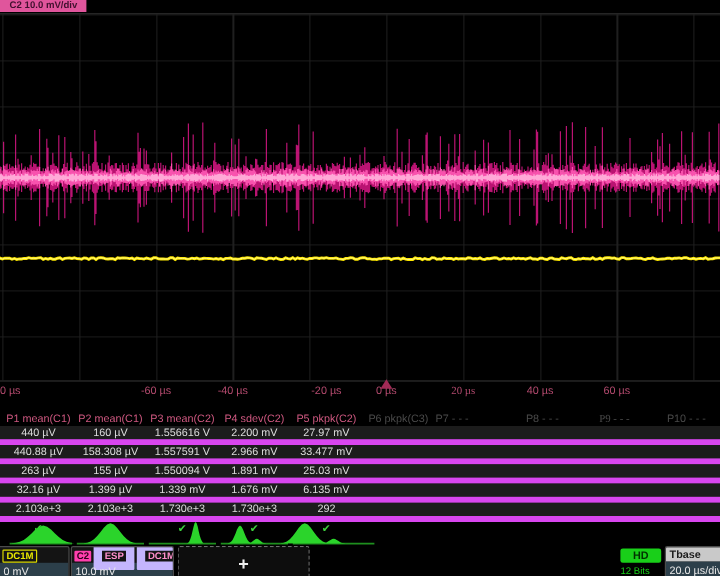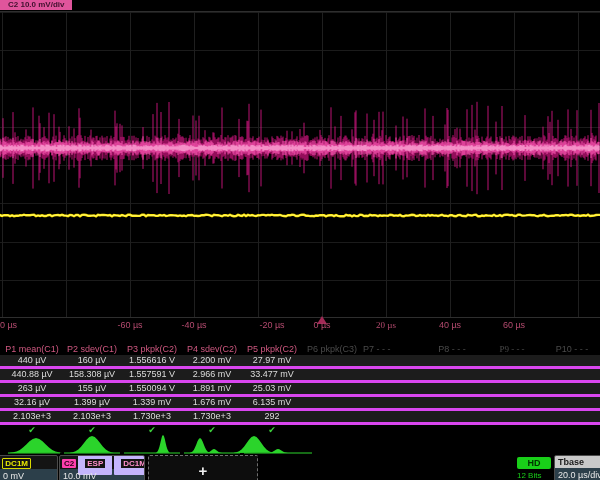--- a/index.html
+++ b/index.html
@@ -19,21 +19,21 @@
   
   .trig{position:absolute;left:317px;top:316px;width:0;height:0;
         border-left:5px solid transparent;border-right:5px solid transparent;
         border-bottom:8px solid #a22a56;}
   
   #timeaxis{position:absolute;left:0;top:320px;width:600px;height:12px;}
   .tlab{position:absolute;top:0;transform:translateX(-50%);font-size:9px;color:#b34a6e;white-space:nowrap;}
   
   #mtable{position:absolute;left:0;top:343px;width:600px;}
   .mrow{display:flex;padding-left:3px;height:11px;line-height:11px;}
-  .mrow.stripe{background:#1c1c1c;border-bottom:3px solid #d946ef;box-sizing:content-box;}
+  .mrow.stripe{background:#1c1c1c;border-bottom:5px solid #d946ef;box-sizing:content-box;}
   .mrow.hdr{height:12px;line-height:12px;}
   .mcell{width:60px;flex:0 0 60px;text-align:center;padding-right:2px;box-sizing:border-box;
          font-size:9px;color:#dcdcdc;white-space:nowrap;overflow:visible;}
   .mrow.hdr .mcell{color:#cf5880;}
   .mrow.hdr .mcell.dim{color:#4a4a4a;}
   .mrow.checks .mcell{color:#3ed43e;font-size:9px;}
   
   #histicons{position:absolute;left:0;top:432px;}
   
   .bottombar{position:absolute;left:0;top:455px;width:484px;height:25px;}
@@ -88,22 +88,22 @@
       <span class="tlab" style="left: 272px;">-20 µs</span>
       <span class="tlab" style="left: 322px;">0 µs</span>
       <span class="tlab" style="left: 386px; font-family: Liberation Serif, serif;">20 µs</span>
       <span class="tlab" style="left: 450px;">40 µs</span>
       <span class="tlab" style="left: 514px;">60 µs</span>
     </div>
 
   <div id="mtable">
       <div class="mrow hdr">
         <div class="mcell">P1 mean(C1)</div>
-        <div class="mcell">P2 sdev(C1)</div>
-        <div class="mcell">P3 pkpk(C2)</div>
+        <div class="mcell">P2 mean(C1)</div>
+        <div class="mcell">P3 mean(C2)</div>
         <div class="mcell">P4 sdev(C2)</div>
         <div class="mcell">P5 pkpk(C2)</div>
         <div class="mcell dim">P6 pkpk(C3)</div>
         <div class="mcell dim" style="text-align: left;">P7 - - -</div>
         <div class="mcell dim" style="text-align: center;">P8 - - -</div>
         <div class="mcell dim" style="text-align: center; font-family: Liberation Serif, serif;">P9 - - -</div>
         <div class="mcell dim" style="text-align: center;">P10 - - -</div>
       </div>
       <div class="mrow stripe">
         <div class="mcell">440 µV</div>

